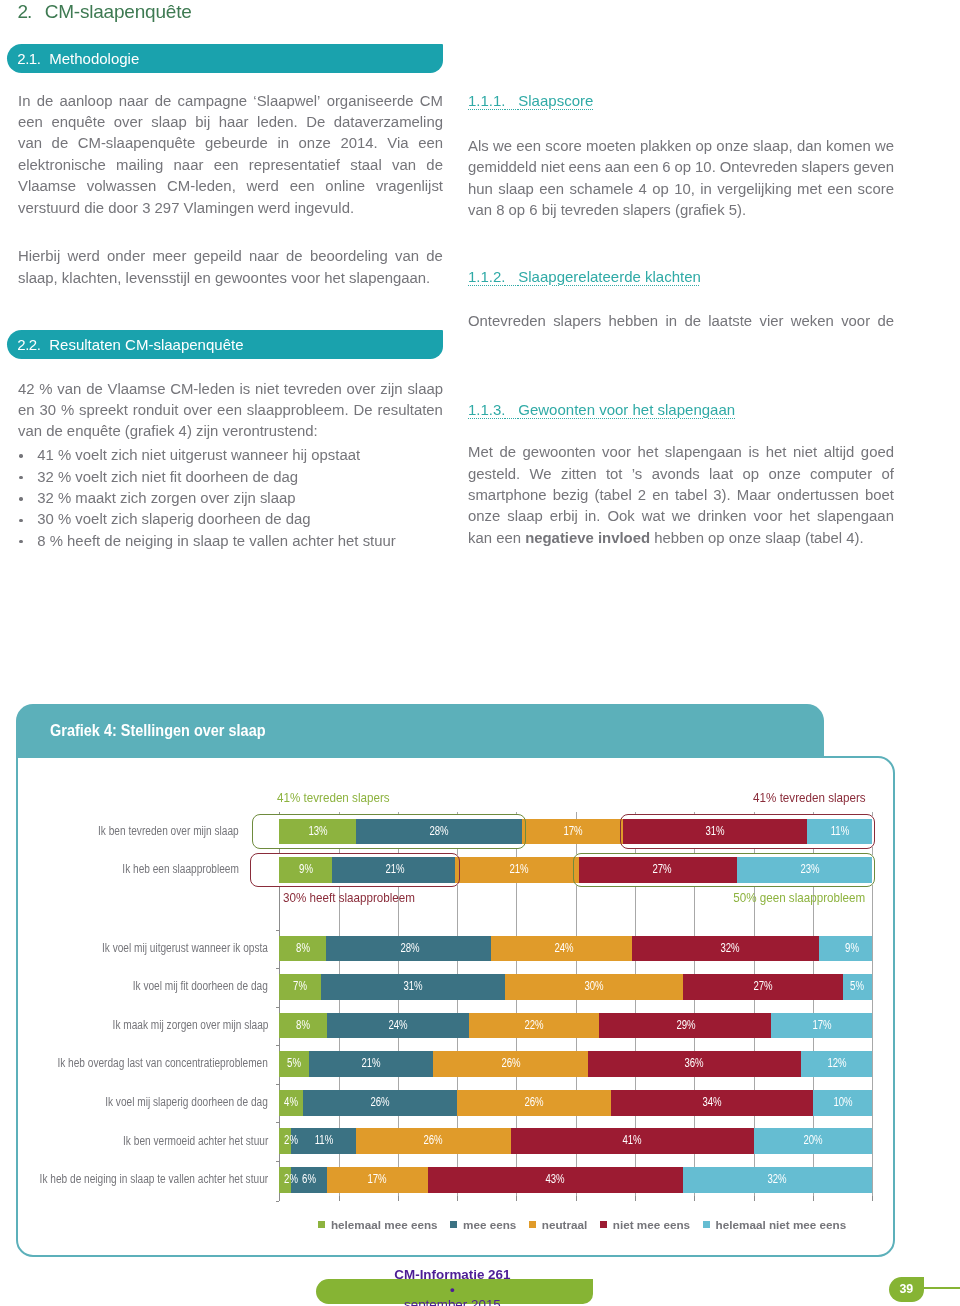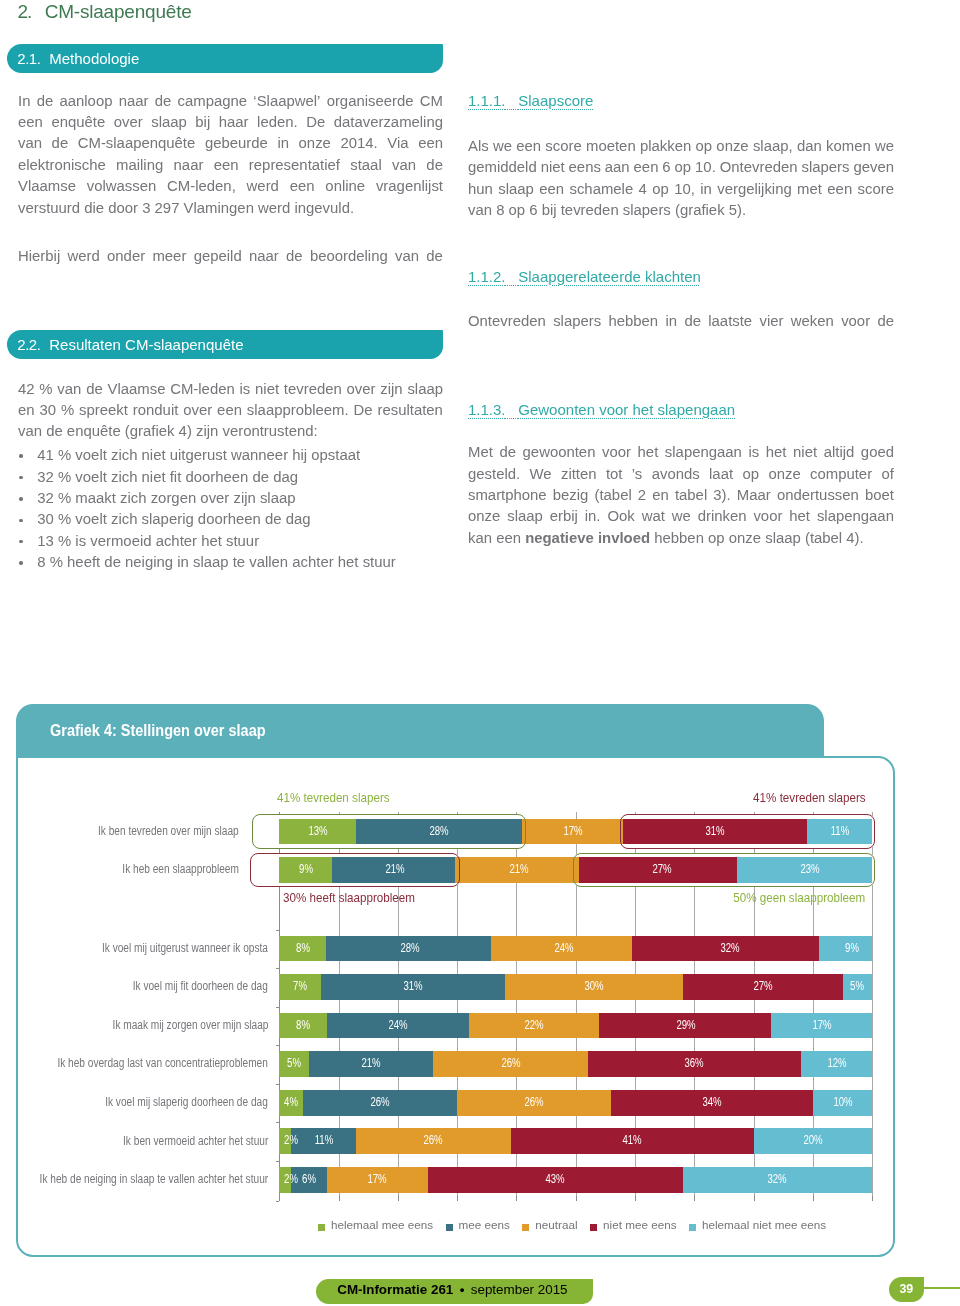--- a/index.html
+++ b/index.html
@@ -59,29 +59,29 @@
        transform-origin:100% 50%;transform:scaleX(0.81);}
 
   .hl{position:absolute;box-sizing:border-box;border-radius:8px;
       border-style:solid;border-width:1.6px;}
   .hlfill{position:absolute;box-sizing:border-box;border-radius:8px;background:#fff;}
 
   .ann{position:absolute;font-size:12.9px;white-space:nowrap;}
   .ann.l{transform-origin:0 50%;transform:scaleX(0.903);}
   .ann.r{transform-origin:100% 50%;transform:scaleX(0.903);}
   #legend{position:absolute;display:flex;align-items:center;font-size:11.7px;color:#75757A;}
-  #legend .it{display:flex;align-items:flex-end;margin-right:12.5px;}
+  #legend .it{display:flex;align-items:center;margin-right:12.5px;font-weight:bold;}
   #legend .it:last-child{margin-right:0;}
   #legend .sw{width:7px;height:7px;margin-right:6px;flex:none;}
 
   
   #footer-pill{position:absolute;left:315.9px;top:1278.7px;width:277px;height:25px;
-      background:#86B434;border-radius:12.5px 0 10px 12.5px;color:#000000;
+      background:#86B434;border-radius:12.5px 0 10px 12.5px;color:#4c1d95;
       display:flex;align-items:center;justify-content:center;font-size:13.4px;
-      padding-bottom:2.6px;padding-right:4px;box-sizing:border-box;}
+      padding-bottom:2.6px;padding-right:4px;box-sizing:border-box;flex-direction:column;}
   #footer-pill .iss{font-weight:bold;}
   #footer-pill .sep{margin:0 6.4px;font-weight:bold;}
   #page-badge{position:absolute;left:888.6px;top:1276.6px;width:35.5px;height:25.2px;
       background:#86B434;border-radius:12.6px 0 12px 12.6px;color:#fff;
       display:flex;align-items:center;justify-content:center;font-size:12.4px;font-weight:bold;}
   #page-rule{position:absolute;left:923.5px;top:1287.3px;width:36.5px;height:1.6px;background:#86B434;}
 </style>
 </head>
 <body>
 
@@ -101,36 +101,36 @@
 <span class="ln"><span>een</span><span>enquête</span><span>over</span><span>slaap</span><span>bij</span><span>haar</span><span>leden.</span><span>De</span><span>dataverzameling</span></span>
 <span class="ln"><span>van</span><span>de</span><span>CM-slaapenquête</span><span>gebeurde</span><span>in</span><span>onze</span><span>2014.</span><span>Via</span><span>een</span></span>
 <span class="ln"><span>elektronische</span><span>mailing</span><span>naar</span><span>een</span><span>representatief</span><span>staal</span><span>van</span><span>de</span></span>
 <span class="ln"><span>Vlaamse</span><span>volwassen</span><span>CM-leden,</span><span>werd</span><span>een</span><span>online</span><span>vragenlijst</span></span>
 <span class="ln last">verstuurd die door 3 297 Vlamingen werd ingevuld.</span>
 </p>
     </div>
 <div class="col" style="left:18px;top:246.3px;width:425px;">
       <p>
 <span class="ln"><span>Hierbij</span><span>werd</span><span>onder</span><span>meer</span><span>gepeild</span><span>naar</span><span>de</span><span>beoordeling</span><span>van</span><span>de</span></span>
+<span class="ln last">slaap, klachten, levensstijl en gewoontes voor het slapengaan.</span>
 </p>
     </div>
 <div class="col" style="left:18px;top:378.5px;width:425px;">
       <p>
 <span class="ln"><span>42</span><span>%</span><span>van</span><span>de</span><span>Vlaamse</span><span>CM-leden</span><span>is</span><span>niet</span><span>tevreden</span><span>over</span><span>zijn</span><span>slaap</span></span>
 <span class="ln"><span>en</span><span>30</span><span>%</span><span>spreekt</span><span>ronduit</span><span>over</span><span>een</span><span>slaapprobleem.</span><span>De</span><span>resultaten</span></span>
 <span class="ln last">van de enquête (grafiek 4) zijn verontrustend:</span>
 </p>
     </div>
 <div class="col" id="lbul" style="left:18px;top:445.2px;width:425px;">
 <ul class="bullets">
 <li>41 % voelt zich niet uitgerust wanneer hij opstaat</li>
 <li>32 % voelt zich niet fit doorheen de dag</li>
 <li>32 % maakt zich zorgen over zijn slaap</li>
 <li>30 % voelt zich slaperig doorheen de dag</li>
-<li>13 % is vermoeid achter het stuur</li>
 <li>8 % heeft de neiging in slaap te vallen achter het stuur</li>
 </ul>
 </div>
 <div class="subhead" style="left:468px;top:91.8px;"><u><span>1.1.1.</span><span class="gap">&nbsp;&nbsp;</span><span>Slaapscore</span></u></div>
 <div class="col" style="left:468px;top:135.9px;width:426px;">
       <p>
 <span class="ln"><span>Als</span><span>we</span><span>een</span><span>score</span><span>moeten</span><span>plakken</span><span>op</span><span>onze</span><span>slaap,</span><span>dan</span><span>komen</span><span>we</span></span>
 <span class="ln"><span>gemiddeld</span><span>niet</span><span>eens</span><span>aan</span><span>een</span><span>6</span><span>op</span><span>10.</span><span>Ontevreden</span><span>slapers</span><span>geven</span></span>
 <span class="ln"><span>hun</span><span>slaap</span><span>een</span><span>schamele</span><span>4</span><span>op</span><span>10,</span><span>in</span><span>vergelijking</span><span>met</span><span>een</span><span>score</span></span>
 <span class="ln last">van 8 op 6 bij tevreden slapers (grafiek 5).</span>

